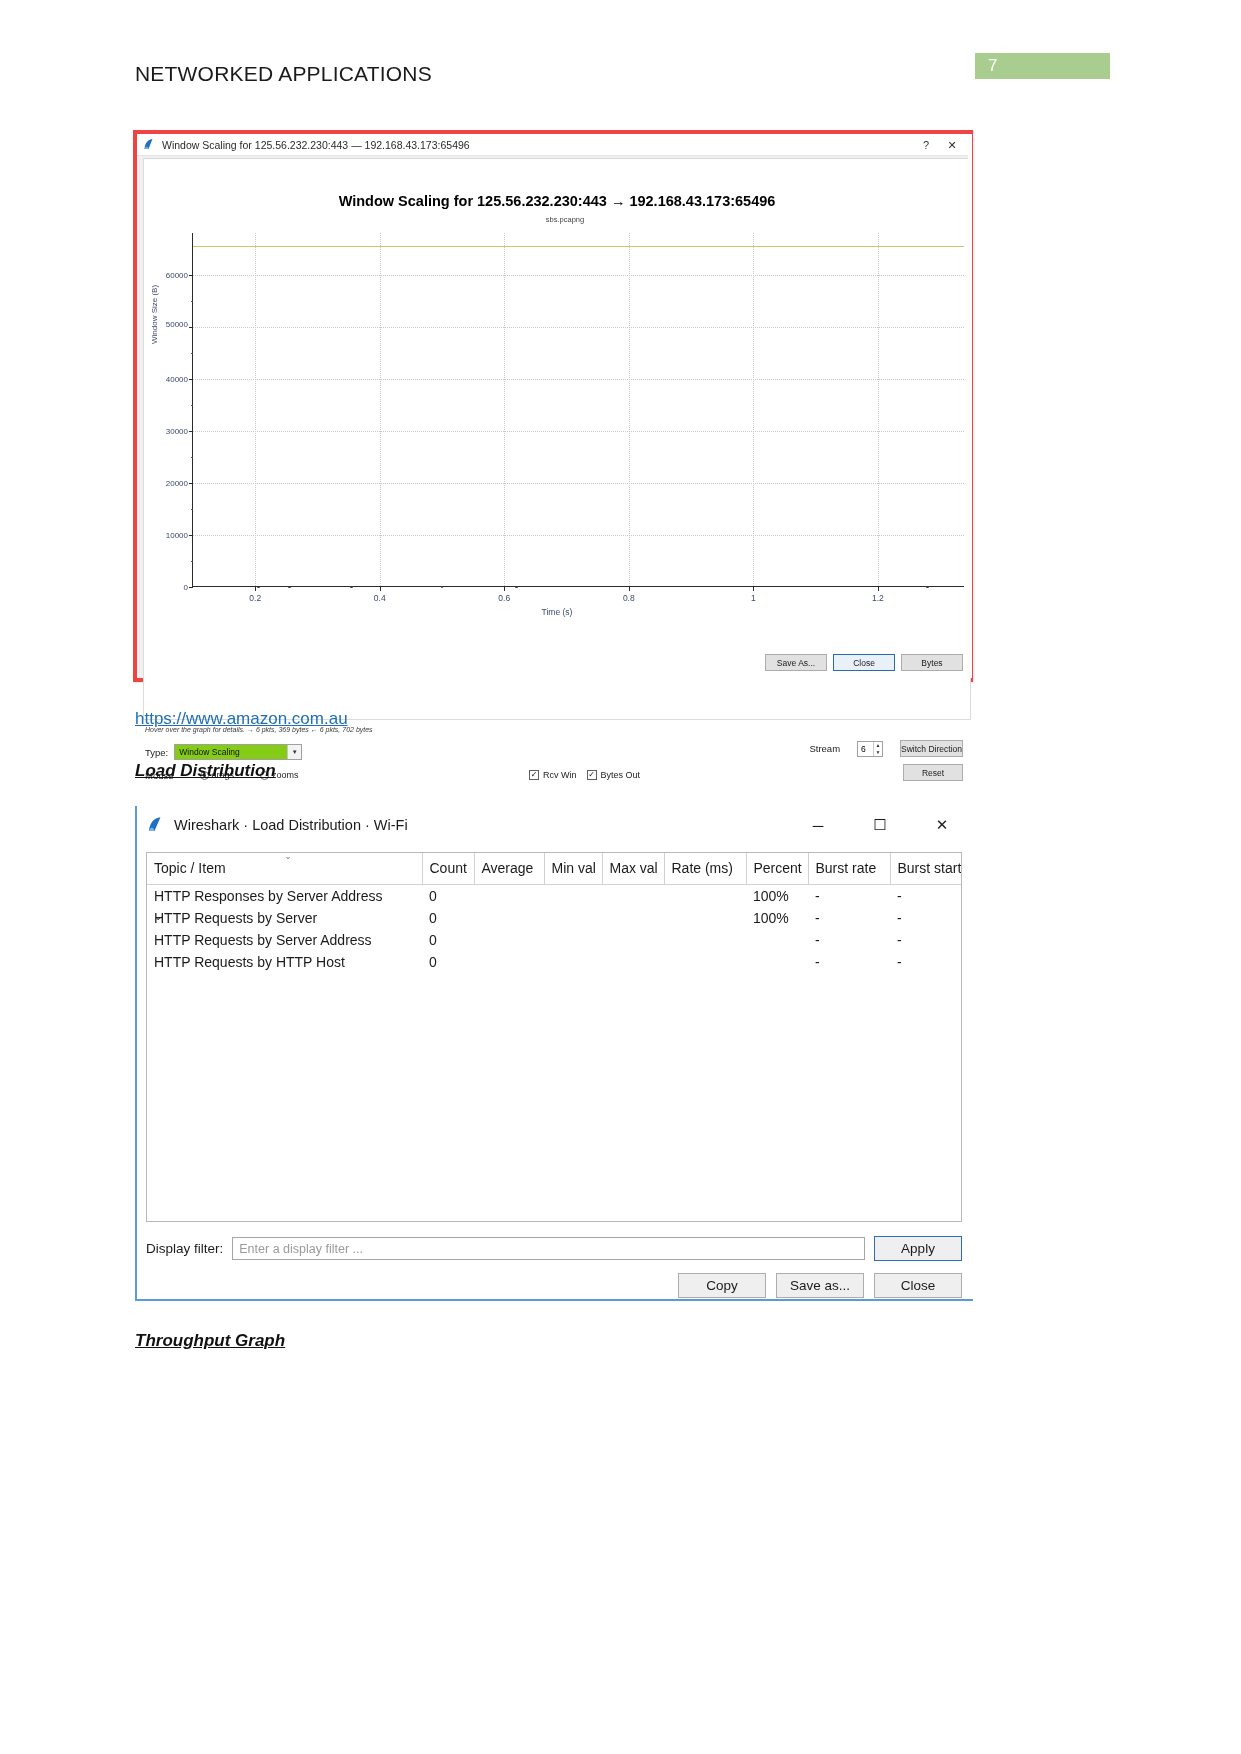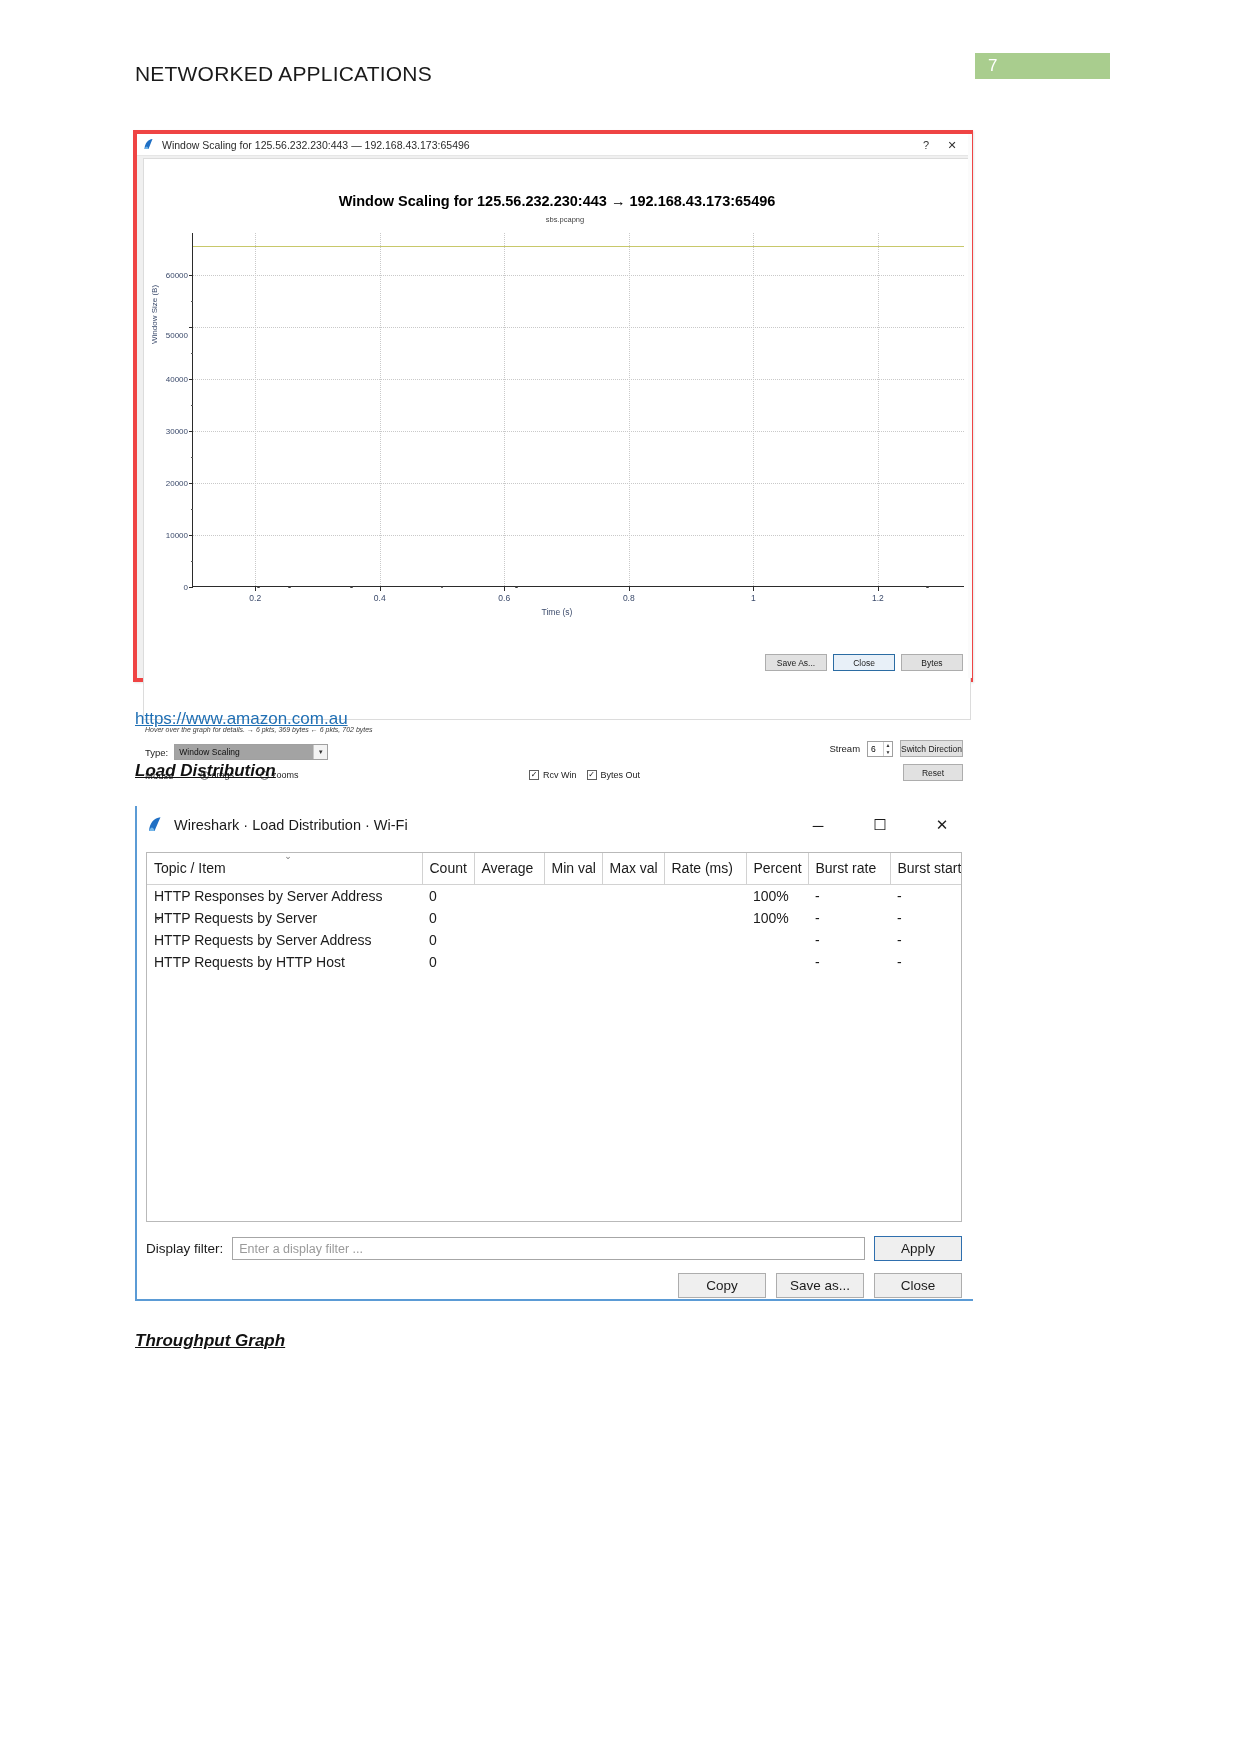--- a/index.html
+++ b/index.html
@@ -120,21 +120,21 @@
   .hint {
     position:absolute; left:8px; top:592px;
     font-size:7px; color:#3a3a3a; font-style:italic;
   }
   .row-type {
     position:absolute; left:8px; top:608px; height:20px;
     display:flex; align-items:center; gap:6px;
   }
   .lbl { font-size:9.5px; color:#1c1c1c; }
   .combo {
-    width:154px; height:16px; background:#a3a3a3;
+    width:128px; height:16px; background:#84cc16;
     border:1px solid #a0a0a0; font-size:8.5px; color:#111;
     display:flex; align-items:center; padding-left:4px; position:relative;
   }
   .combo .arrow {
     position:absolute; right:0; top:0; bottom:0; width:14px;
     border-left:1px solid #c6c6c6; display:flex; align-items:center; justify-content:center;
     font-size:6px; color:#333; background:#f3f3f3;
   }
   .row-mouse {
     position:absolute; left:8px; top:632px; height:18px;
@@ -156,21 +156,21 @@
     display:flex; align-items:center; gap:10px;
   }
   .chk { display:inline-flex; align-items:center; gap:4px; font-size:9px; color:#1c1c1c; }
   .chk .box {
     width:10px; height:10px; border:1px solid #5f5f5f; background:#fff;
     display:inline-flex; align-items:center; justify-content:center;
     font-size:8px; line-height:1; color:#111;
   }
   .right-group {
     position:absolute; right:6px; top:606px;
-    display:flex; align-items:center; gap:7px;
+    display:flex; align-items:center; gap:17px;
   }
   .spin {
     width:26px; height:16px; background:#fff; border:1px solid #a0a0a0;
     font-size:8.5px; display:flex; align-items:center; padding-left:3px; position:relative;
   }
   .spin .spinner {
     position:absolute; right:0; top:0; bottom:0; width:9px;
     border-left:1px solid #cfcfcf; display:flex; flex-direction:column;
     justify-content:space-around; align-items:center; font-size:5px; line-height:1; color:#333;
   }
@@ -306,21 +306,21 @@
         <div class="ytick-mark" style="top: 249.882px;"></div>
         <div class="ytick-label" style="top: 249.882px;">20000</div>
         <div class="grid-h" style="top: 197.824px;"></div>
         <div class="ytick-mark" style="top: 197.824px;"></div>
         <div class="ytick-label" style="top: 197.824px;">30000</div>
         <div class="grid-h" style="top: 145.765px;"></div>
         <div class="ytick-mark" style="top: 145.765px;"></div>
         <div class="ytick-label" style="top: 145.765px;">40000</div>
         <div class="grid-h" style="top: 93.7059px;"></div>
         <div class="ytick-mark" style="top: 93.7059px;"></div>
-        <div class="ytick-label" style="top: 102px;">50000</div>
+        <div class="ytick-label" style="top: 91px;">50000</div>
         <div class="grid-h" style="top: 41.6471px;"></div>
         <div class="ytick-mark" style="top: 41.6471px;"></div>
         <div class="ytick-label" style="top: 41.6471px;">60000</div>
         <div class="ytick-minor" style="top: 327.971px;"></div>
         <div class="ytick-minor" style="top: 275.912px;"></div>
         <div class="ytick-minor" style="top: 223.853px;"></div>
         <div class="ytick-minor" style="top: 171.794px;"></div>
         <div class="ytick-minor" style="top: 119.735px;"></div>
         <div class="ytick-minor" style="top: 67.6765px;"></div>
         <div class="grid-v" style="left: 62.2581px;"></div>

